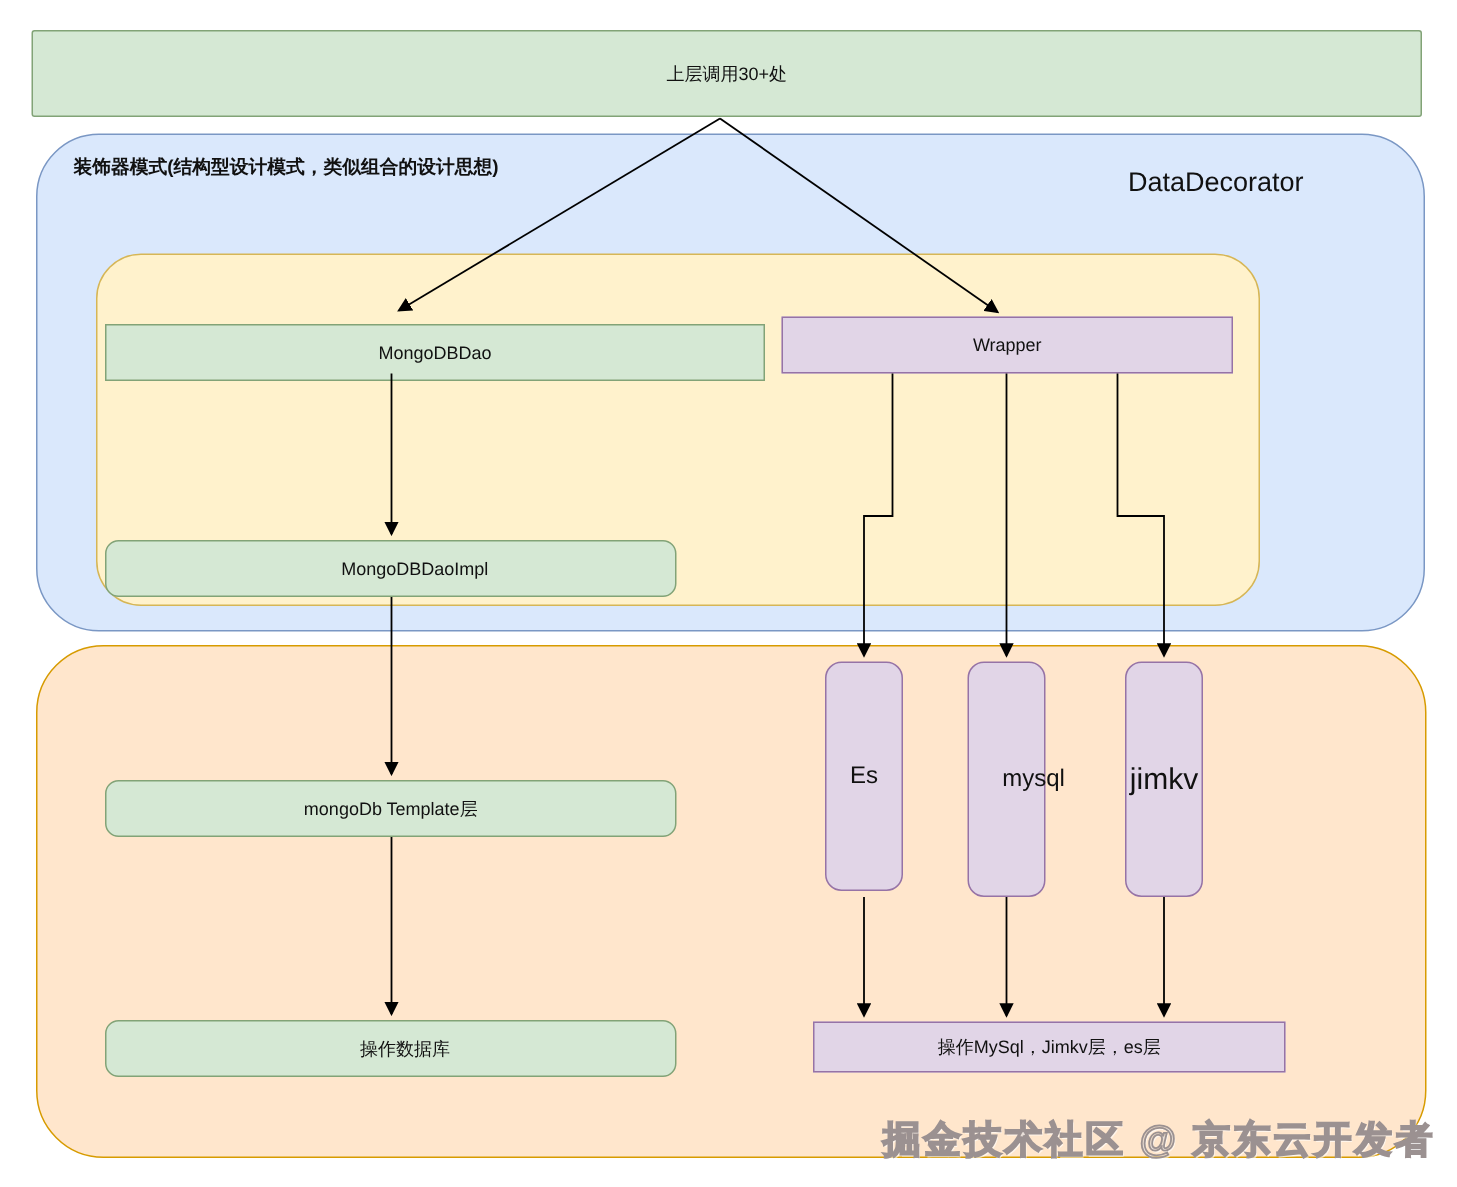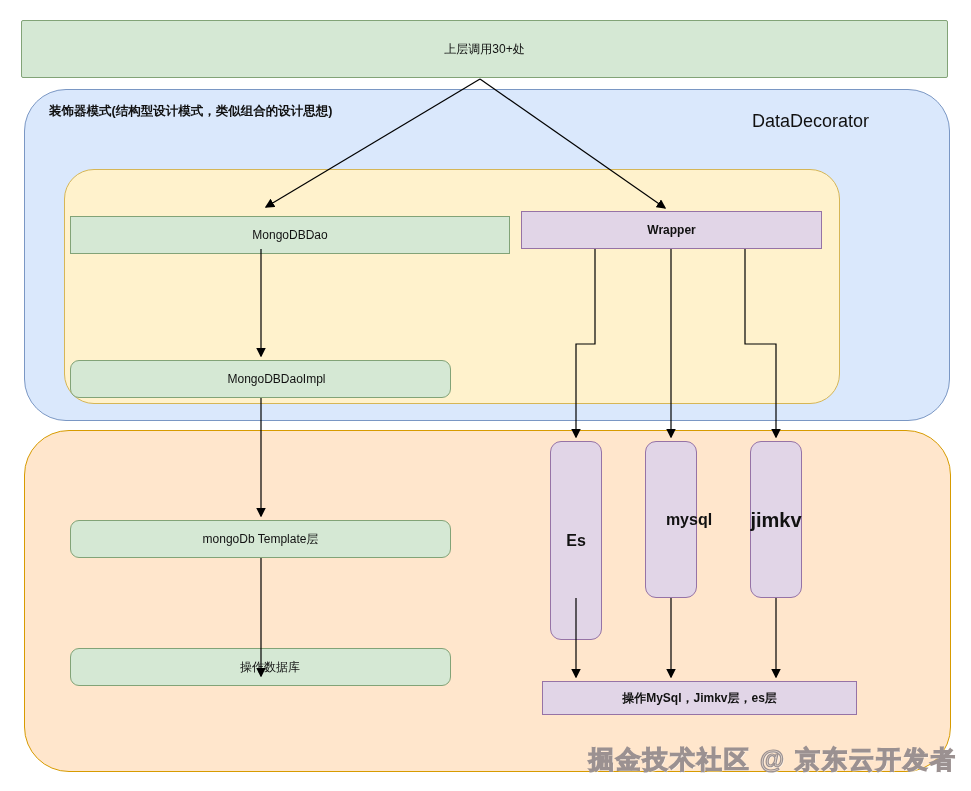--- a/index.html
+++ b/index.html
@@ -28,21 +28,20 @@
     color: var(--text, #111);
     line-height: 1.2;
   }
   .green {
     background: var(--green-fill, #d5e8d4);
     border: 1px solid var(--green-stroke, #82a377);
   }
   .purple {
     background: var(--purple-fill, #e1d5e7);
     border: 1px solid var(--purple-stroke, #9673a6);
-    font-weight: bold;
   }
   .container-blue {
     background: var(--blue-fill, #dae8fc);
     border: 1px solid var(--blue-stroke, #7a97c4);
     border-radius: 42px;
   }
   .container-yellow {
     background: var(--yellow-fill, #fff2cc);
     border: 1px solid var(--yellow-stroke, #d6b656);
     border-radius: 30px;
@@ -67,23 +66,23 @@
   #decorator-name {
     left: 752px; top: 111px;
     font-size: 18px; color: var(--text, #111);
   }
 
   #mongo-dao      { left: 70px;  top: 216px; width: 440px; height: 38px; }
   #wrapper        { left: 521px; top: 211px; width: 301px; height: 38px; }
   #mongo-dao-impl { left: 70px;  top: 360px; width: 381px; height: 38px; padding-left: 32px; }
 
   #template-layer { left: 70px;  top: 520px; width: 381px; height: 38px; }
-  #operate-db     { left: 70px;  top: 648px; width: 381px; height: 38px; padding-left: 19px; }
+  #operate-db     { left: 70px;  top: 680px; width: 381px; height: 38px; padding-left: 19px; }
 
-  #es-box    { left: 550px; top: 441px; width: 52px; height: 199px; font-size: 16px; }
+  #es-box    { left: 550px; top: 441px; width: 52px; height: 153px; font-size: 16px; }
   #mysql-box { left: 645px; top: 441px; width: 52px; height: 157px; font-size: 16px; padding-left: 36px; }
   #jimkv-box { left: 750px; top: 441px; width: 52px; height: 157px; font-size: 20px; }
 
   #operate-targets { left: 542px; top: 681px; width: 315px; height: 34px; }
 
   #arrow-layer {
     position: absolute;
     left: 0; top: 0;
     width: 971px; height: 791px;
     pointer-events: none;

